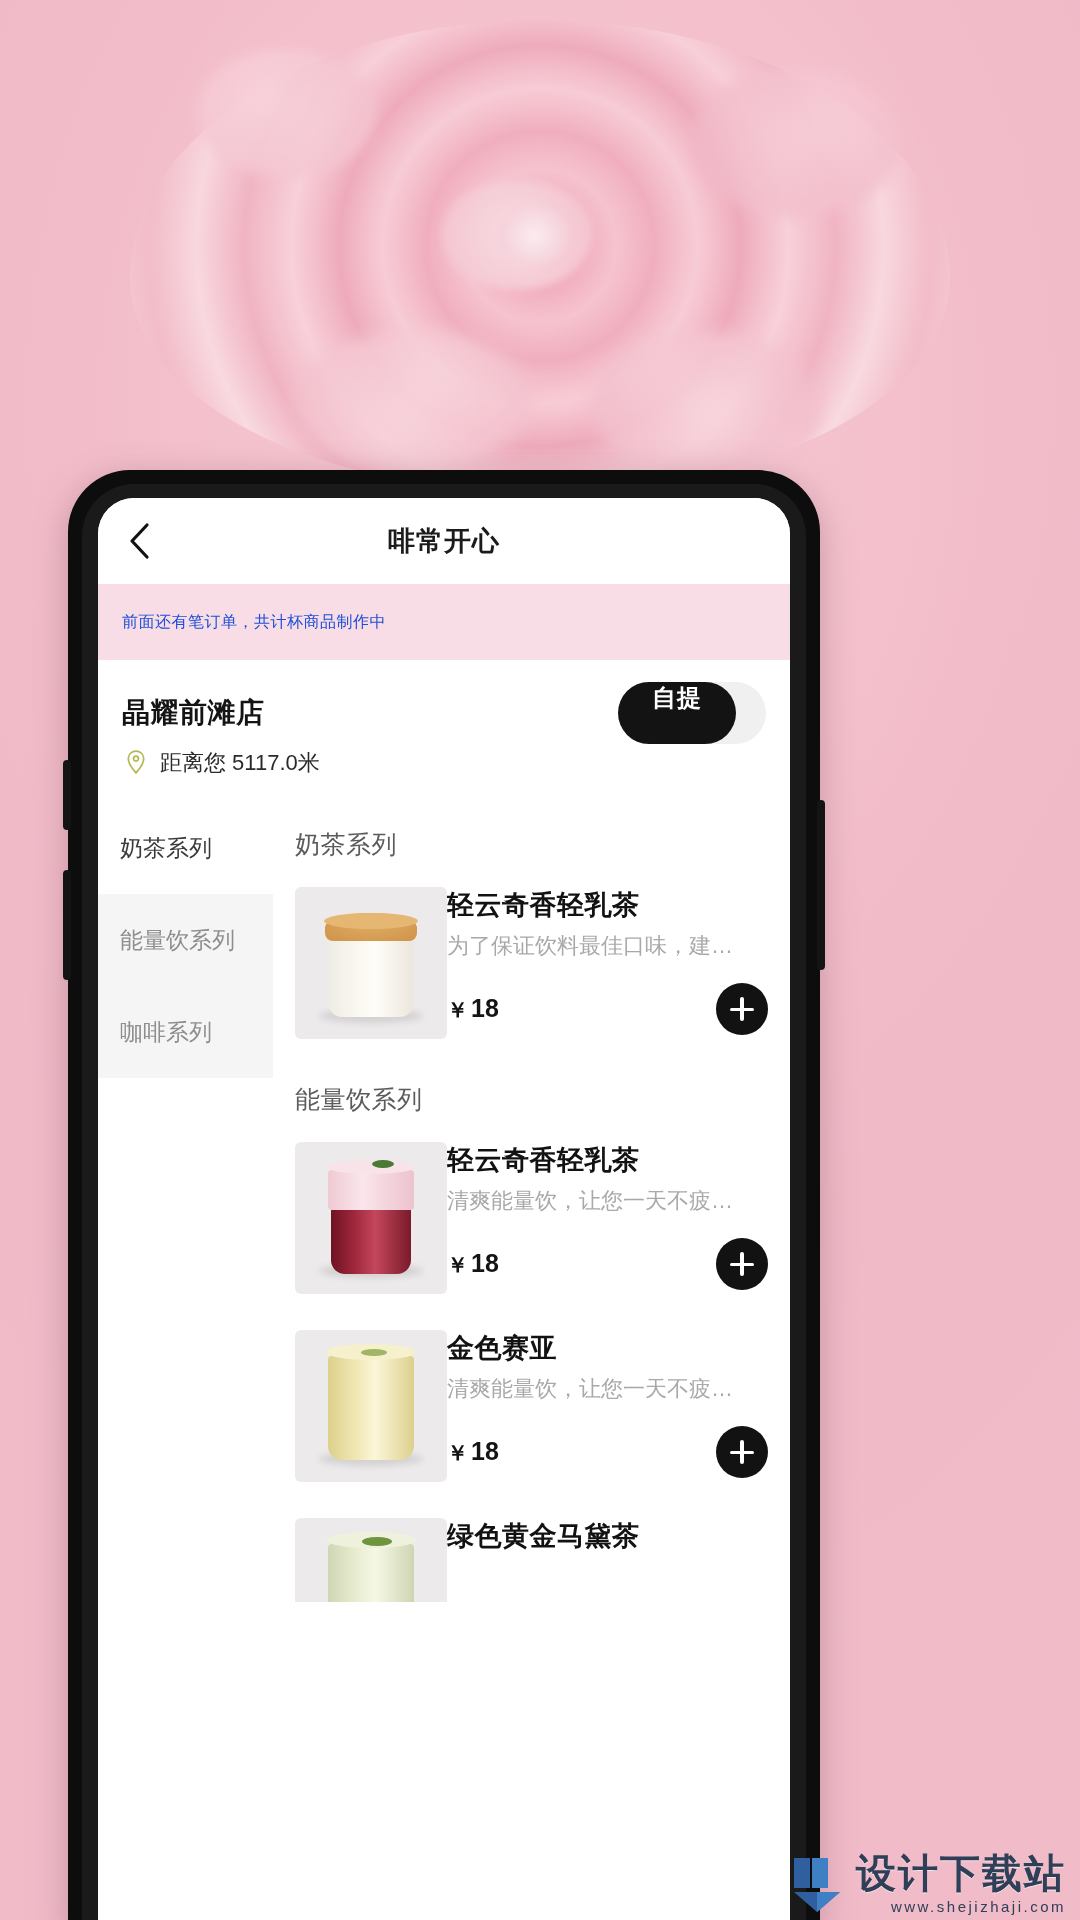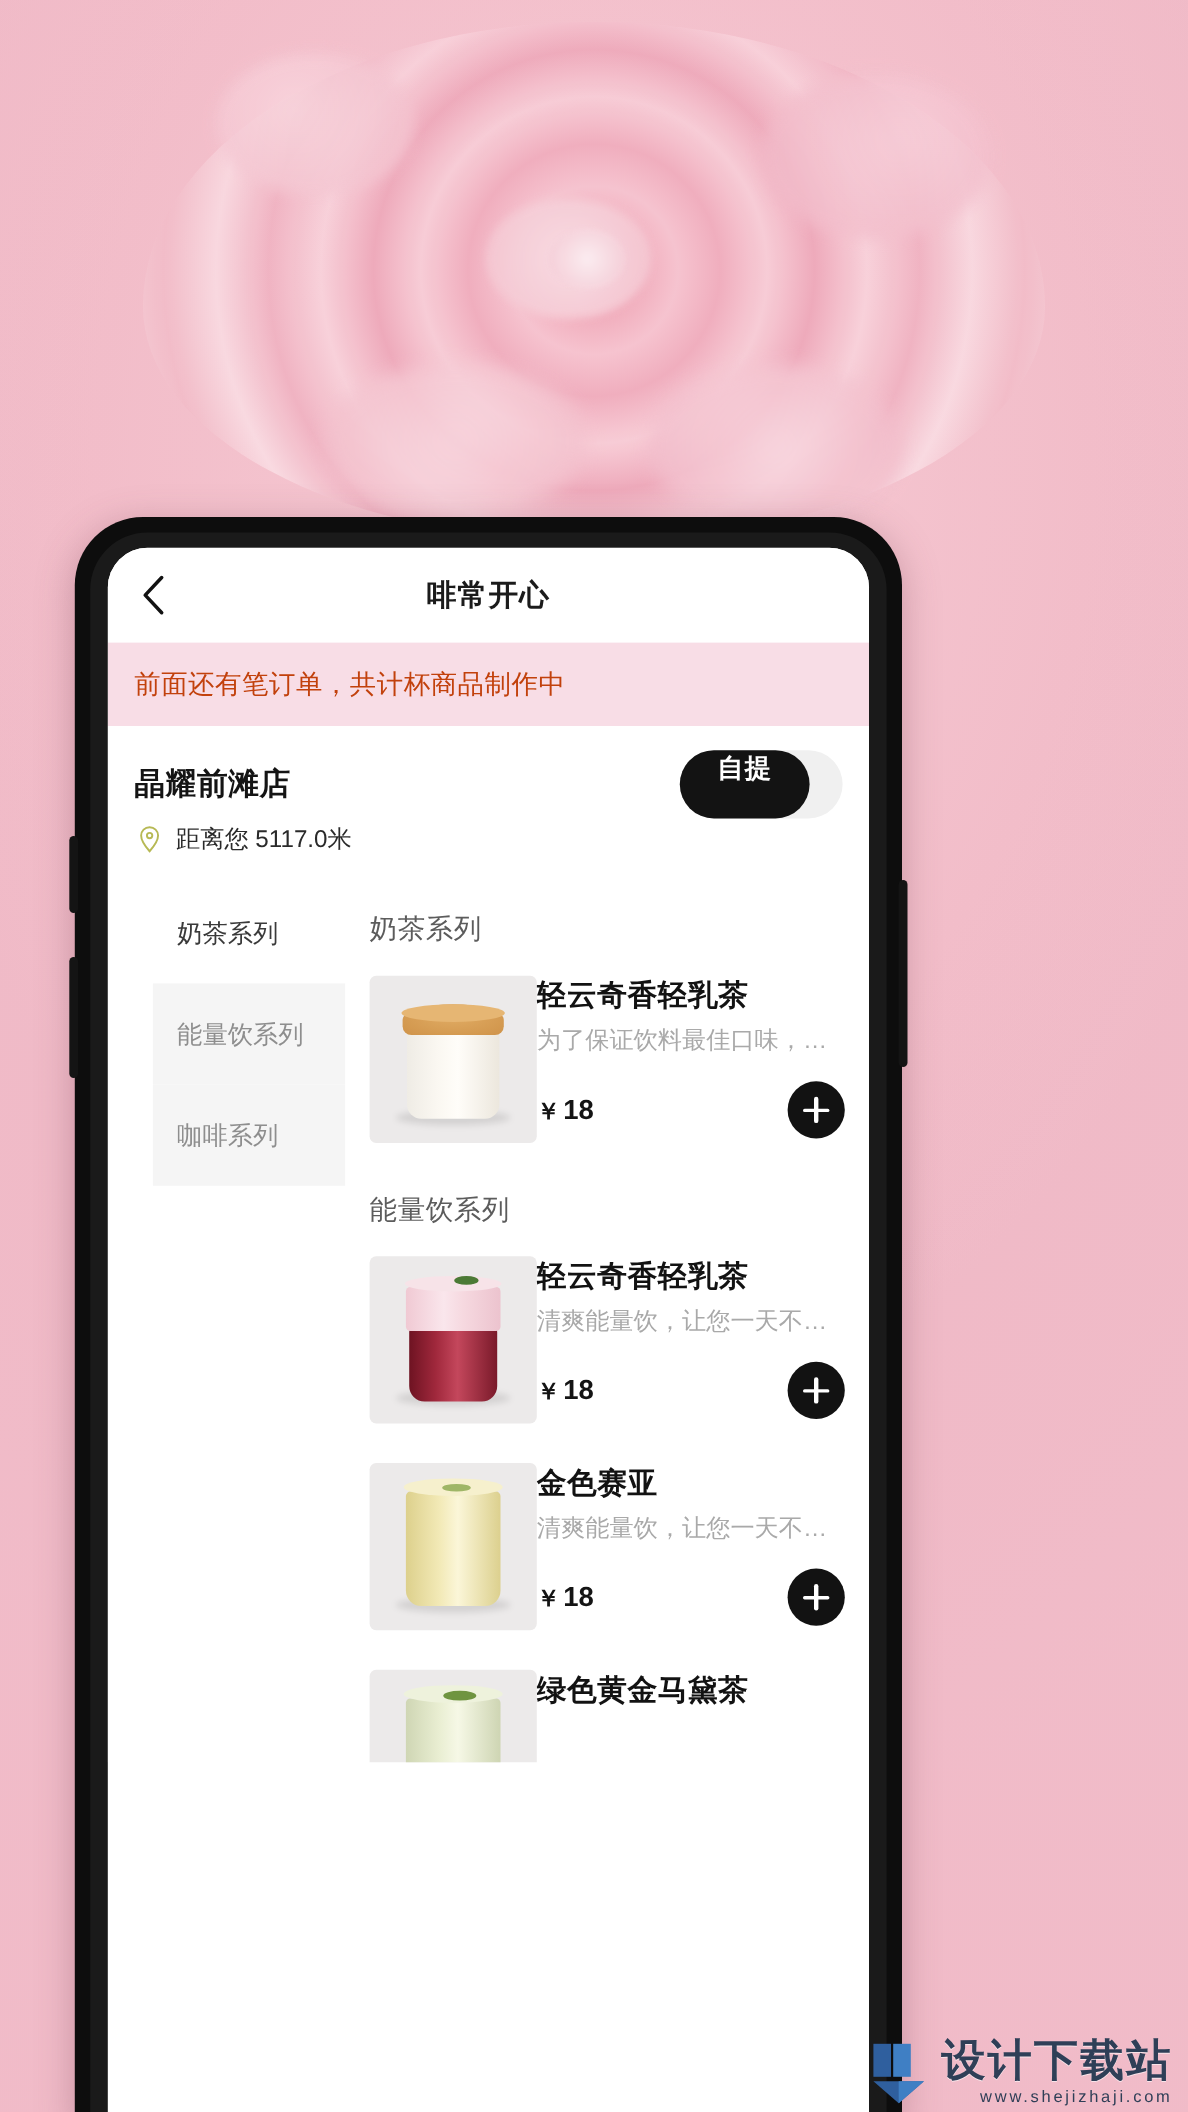--- a/index.html
+++ b/index.html
@@ -90,37 +90,37 @@
     letter-spacing:1px;
   }
 
   
   #notice {
     background:#f8dde6;
     height:76px;
     display:flex; align-items:center;
     padding:0 24px;
   }
-  #notice-text { font-size:24px; color:#c2410c; letter-spacing:.5px; }
+  #notice-text { font-size:16px; color:#1d4ed8; letter-spacing:.5px; }
 
   
   #store {
     background:#fff;
     padding:34px 24px 24px 24px;
     position:relative;
     display:flex; align-items:flex-start;
   }
   #store-info { flex:1; }
   #store-name {
     font-size:28px; font-weight:700; color:#141414;
     letter-spacing:.5px;
   }
   #store-dist-row {
     margin-top:16px;
-    display:flex; align-items:center; gap:10px;
+    display:flex; gap:10px;
   }
   #pin-icon { width:28px; height:28px; display:block; flex:0 0 auto; }
   #store-dist { font-size:22px; color:#2a2a2a; }
   #pickup-wrap {
     position:absolute;
     right:24px; top:22px;
     width:148px; height:62px;
     background:#f0f0f0;
     border-radius:31px;
   }
@@ -128,21 +128,21 @@
     position:absolute; left:0; top:0;
     width:118px; height:62px;
     background:#131313;
     border-radius:31px;
     display:flex; align-items:flex-start; justify-content:center;
     cursor:pointer;
   }
   #pickup-label { color:#fff; font-size:24px; font-weight:600; letter-spacing:1px; }
 
   
-  #content { display:flex; height:800px; background:#fff;padding-left:41px; }
+  #content { display:flex; height:800px; background:#fff; }
   #sidebar {
     width:175px; flex:0 0 175px;
     background:#fff;
   }
   .cat-item {
     height:92px;
     display:flex; align-items:center;
     padding-left:22px;
     font-size:23px;
     cursor:pointer;

